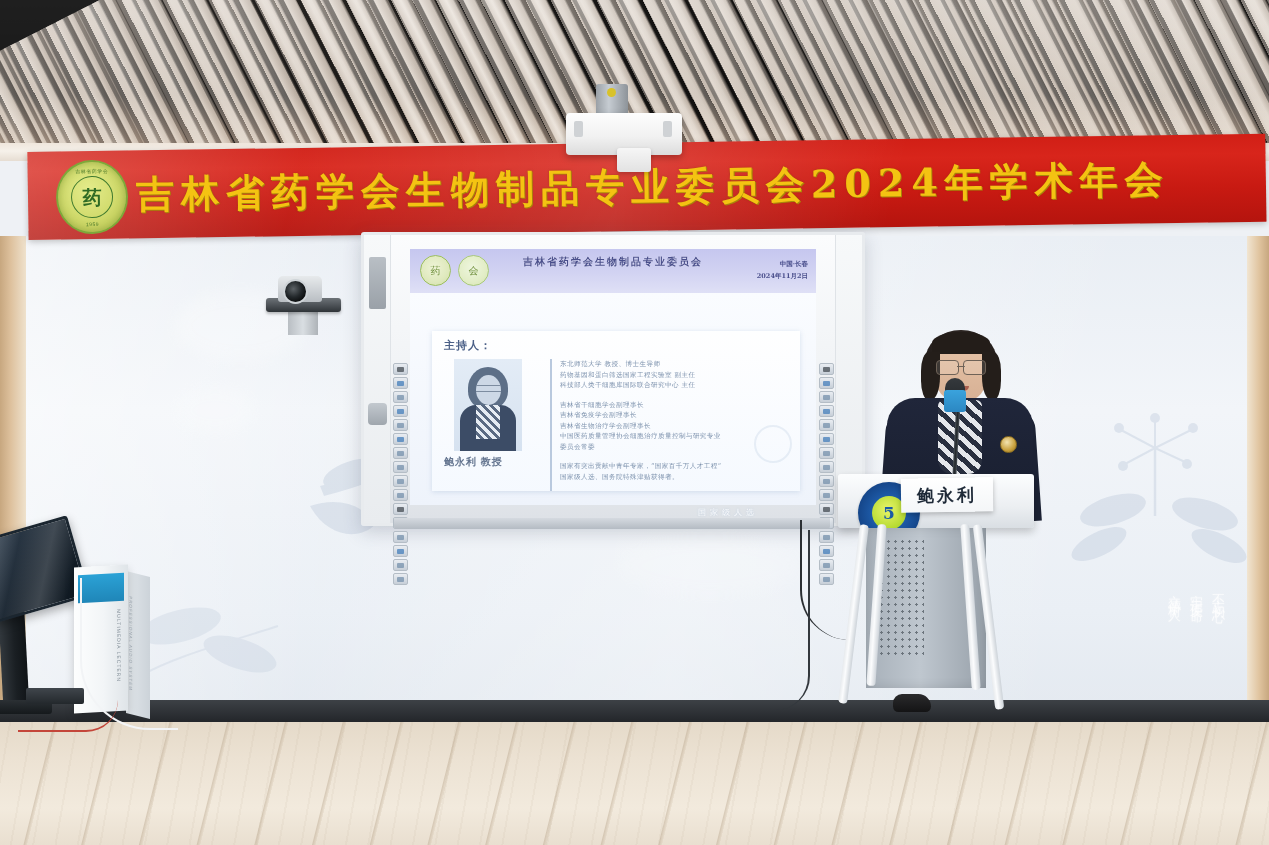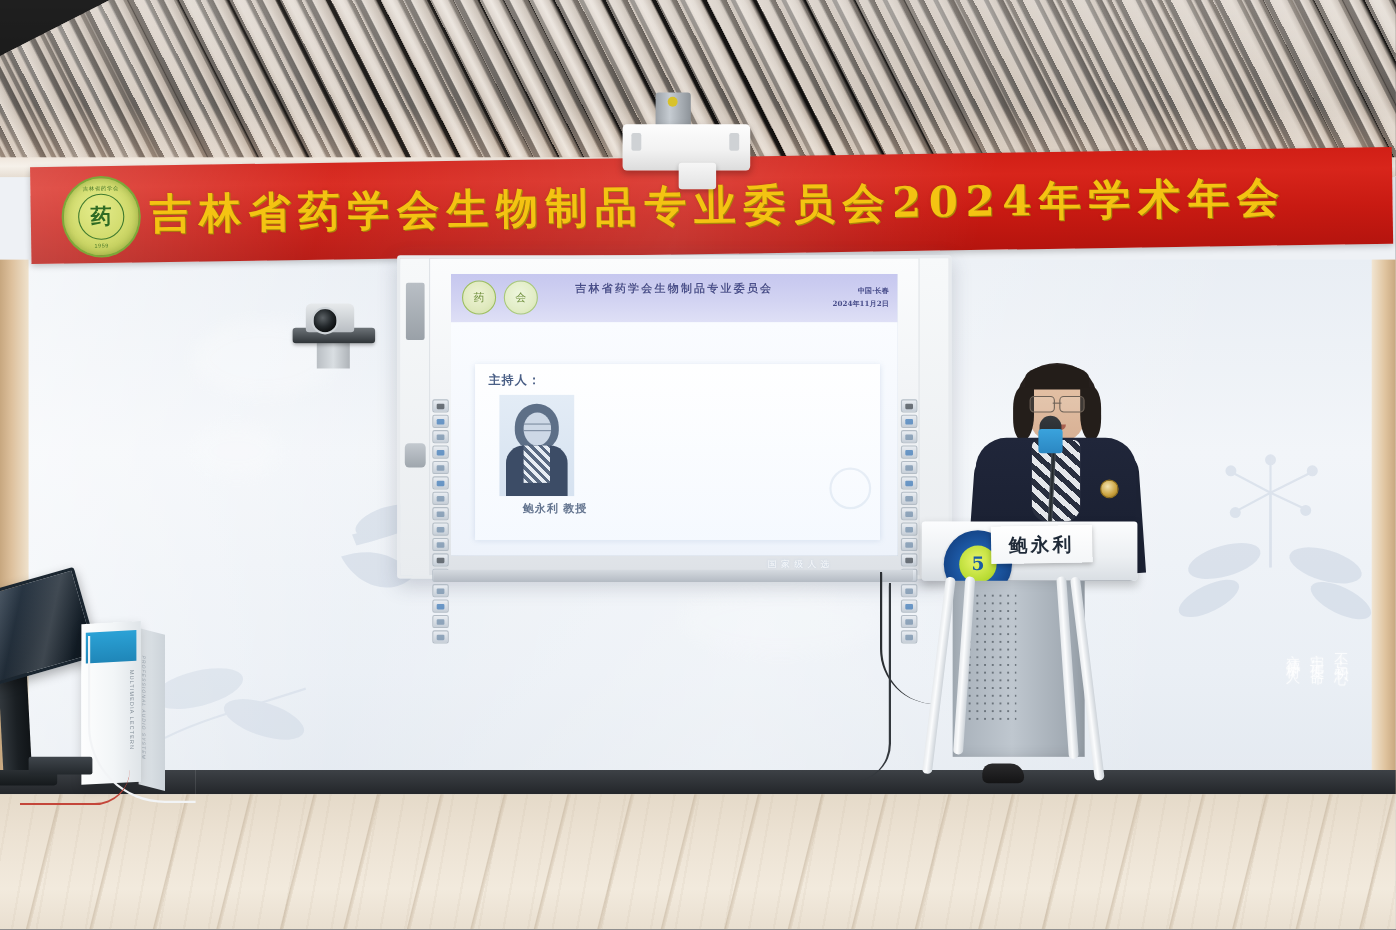--- a/index.html
+++ b/index.html
@@ -252,21 +252,21 @@
     position:absolute;left:22px;top:28px;width:68px;height:92px;
     background:linear-gradient(to bottom,#e3ecf6,#d6e2f0);
     overflow:hidden;
   }
   .portrait .hair{position:absolute;left:14px;top:8px;width:40px;height:42px;border-radius:50% 50% 42% 42%;background:#5d6f87;}
   .portrait .face{position:absolute;left:22px;top:16px;width:25px;height:30px;border-radius:50%;background:#cdd8e6;}
   .portrait .glass{position:absolute;left:22px;top:26px;width:25px;height:5px;border-top:1px solid #7d8ca0;border-bottom:1px solid #7d8ca0;}
   .portrait .body{position:absolute;left:6px;top:46px;width:56px;height:50px;border-radius:16px 16px 0 0;background:#3c4c66;}
   .portrait .scarf{position:absolute;left:22px;top:46px;width:24px;height:34px;background:repeating-linear-gradient(45deg,#e7edf4 0 3px,#5a6a82 3px 6px);}
   .name-cap{
-    position:absolute;left:12px;top:124px;width:90px;text-align:right;
+    position:absolute;left:12px;top:124px;width:90px;text-align:left;
     color:#63748f;font-size:10px;font-weight:bold;letter-spacing:1px;
   }
   .bio{
     position:absolute;left:118px;top:28px;right:10px;
     border-left:2px solid #b9c9de;padding-left:8px;
     color:#7e93ae;font-family:"DejaVu Serif","Liberation Serif",serif;
     font-size:6.6px;line-height:10.5px;letter-spacing:.4px;
   }
   .bio p{margin:0 0 9px 0;white-space:pre-line;}
   .slide-wm{
@@ -667,20 +667,32 @@
 
           <div class="portrait">
             <div class="hair"></div>
             <div class="face"></div>
             <div class="glass"></div>
             <div class="body"></div>
             <div class="scarf"></div>
           </div>
           <div class="name-cap">鲍永利 教授</div>
 
+          <div class="bio">
+            <p>东北师范大学  教授、博士生导师
+药物基因和蛋白筛选国家工程实验室  副主任
+科技部人类干细胞库国际联合研究中心  主任</p>
+            <p>吉林省干细胞学会副理事长
+吉林省免疫学会副理事长
+吉林省生物治疗学会副理事长
+中国医药质量管理协会细胞治疗质量控制与研究专业
+委员会常委</p>
+            <p>国家有突出贡献中青年专家，“国家百千万人才工程”
+国家级人选、国务院特殊津贴获得者。</p>
+          </div>
 
           <div class="slide-wm"></div>
         </div>
       </div>
     </div>
 
     <div class="board-footer">国家级人选</div>
   </div>
   <div class="board-tray"></div>
 

